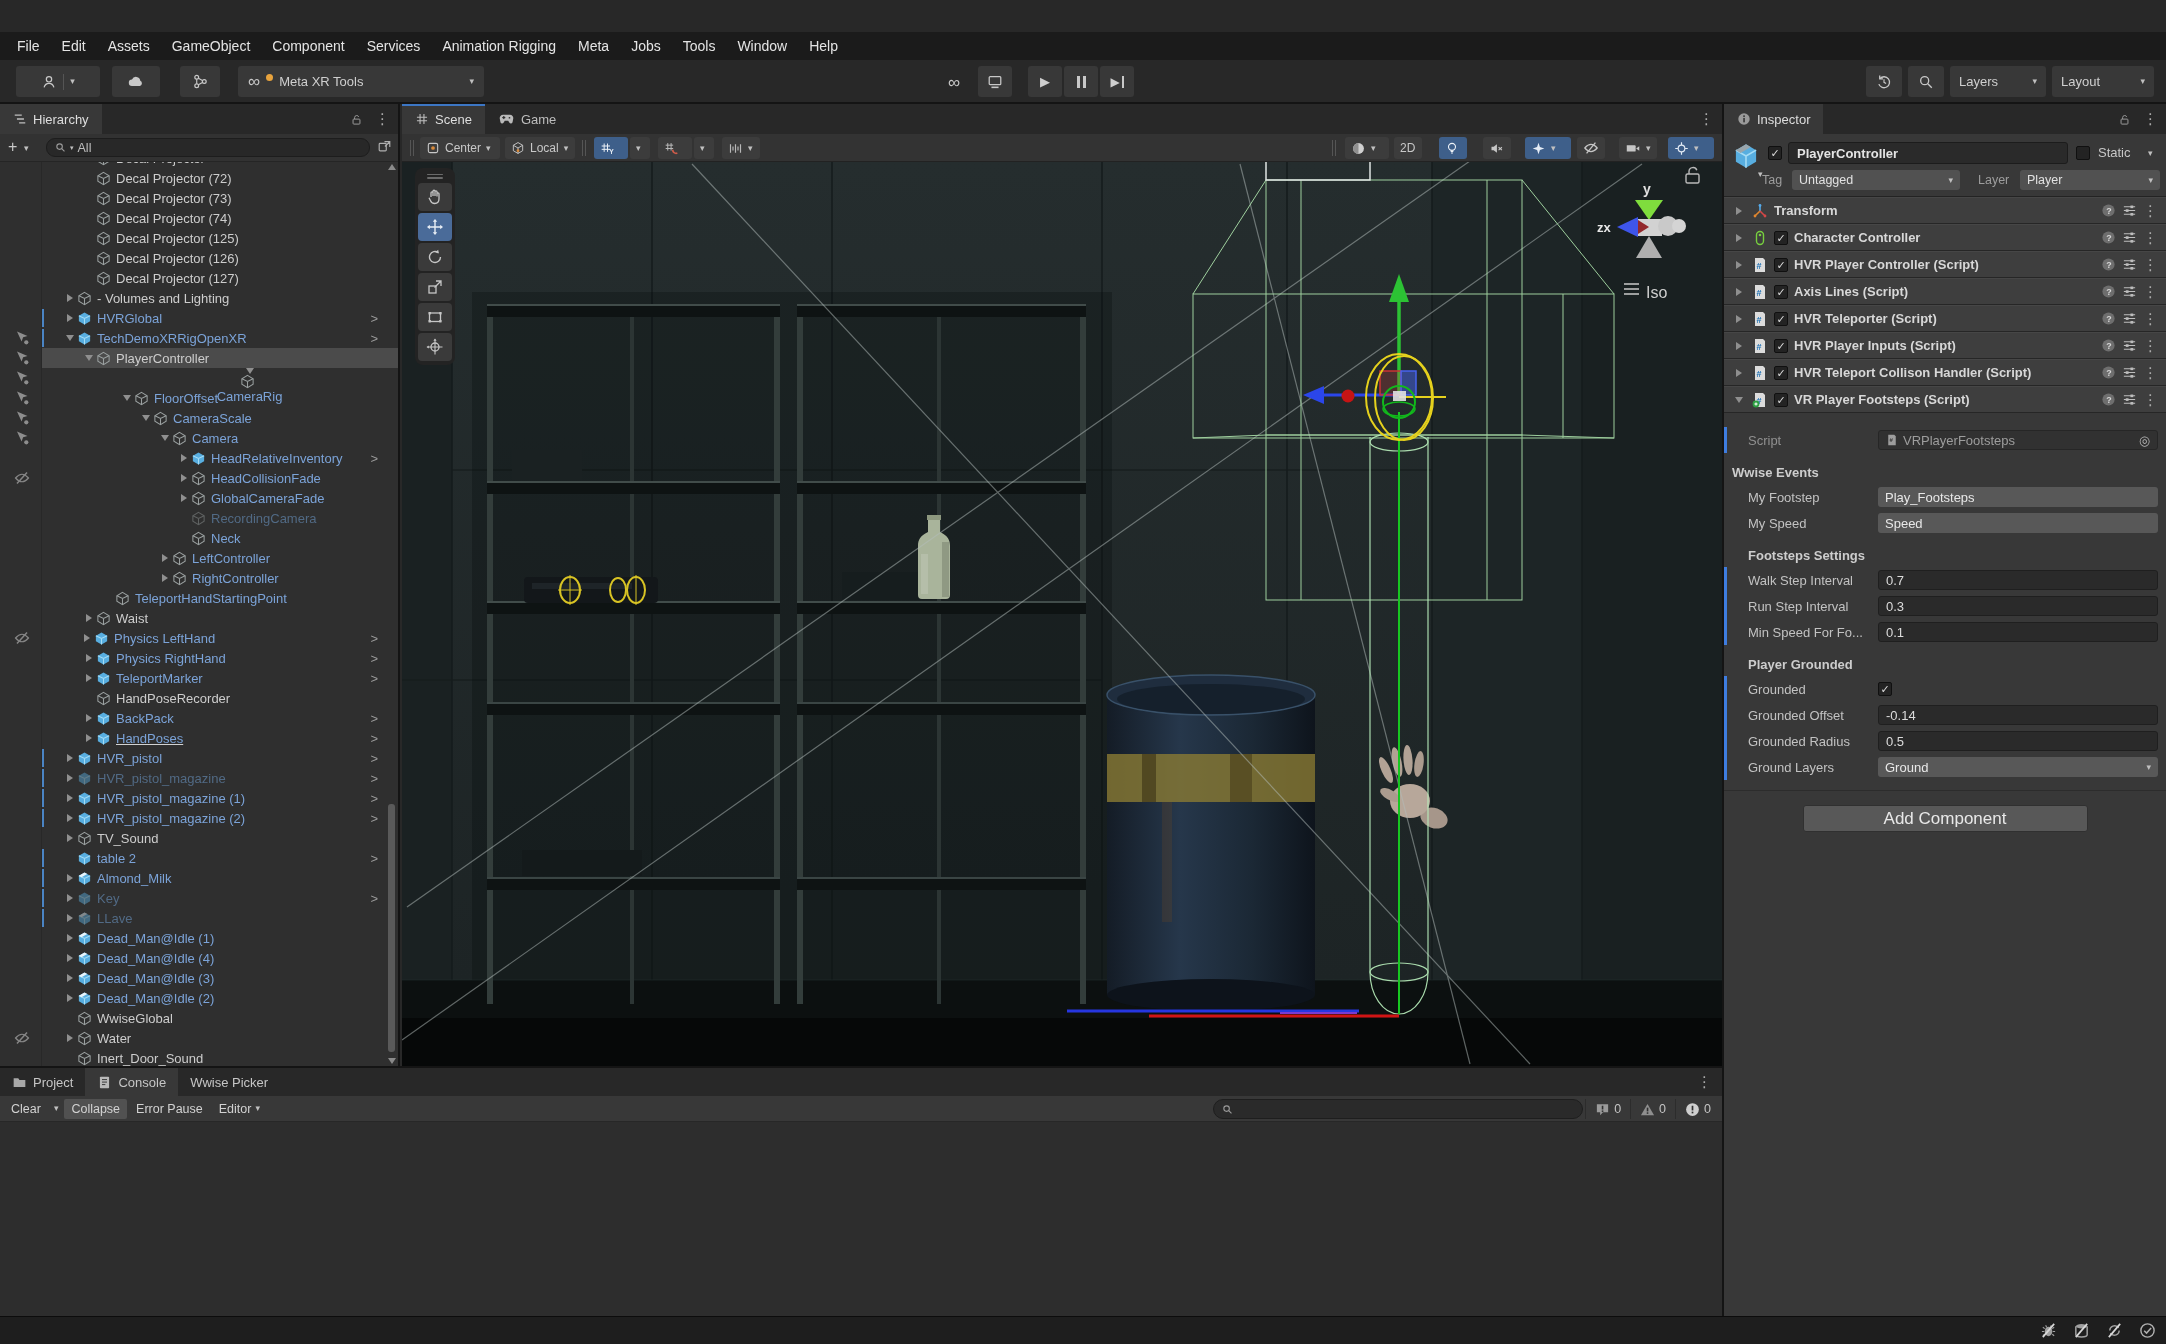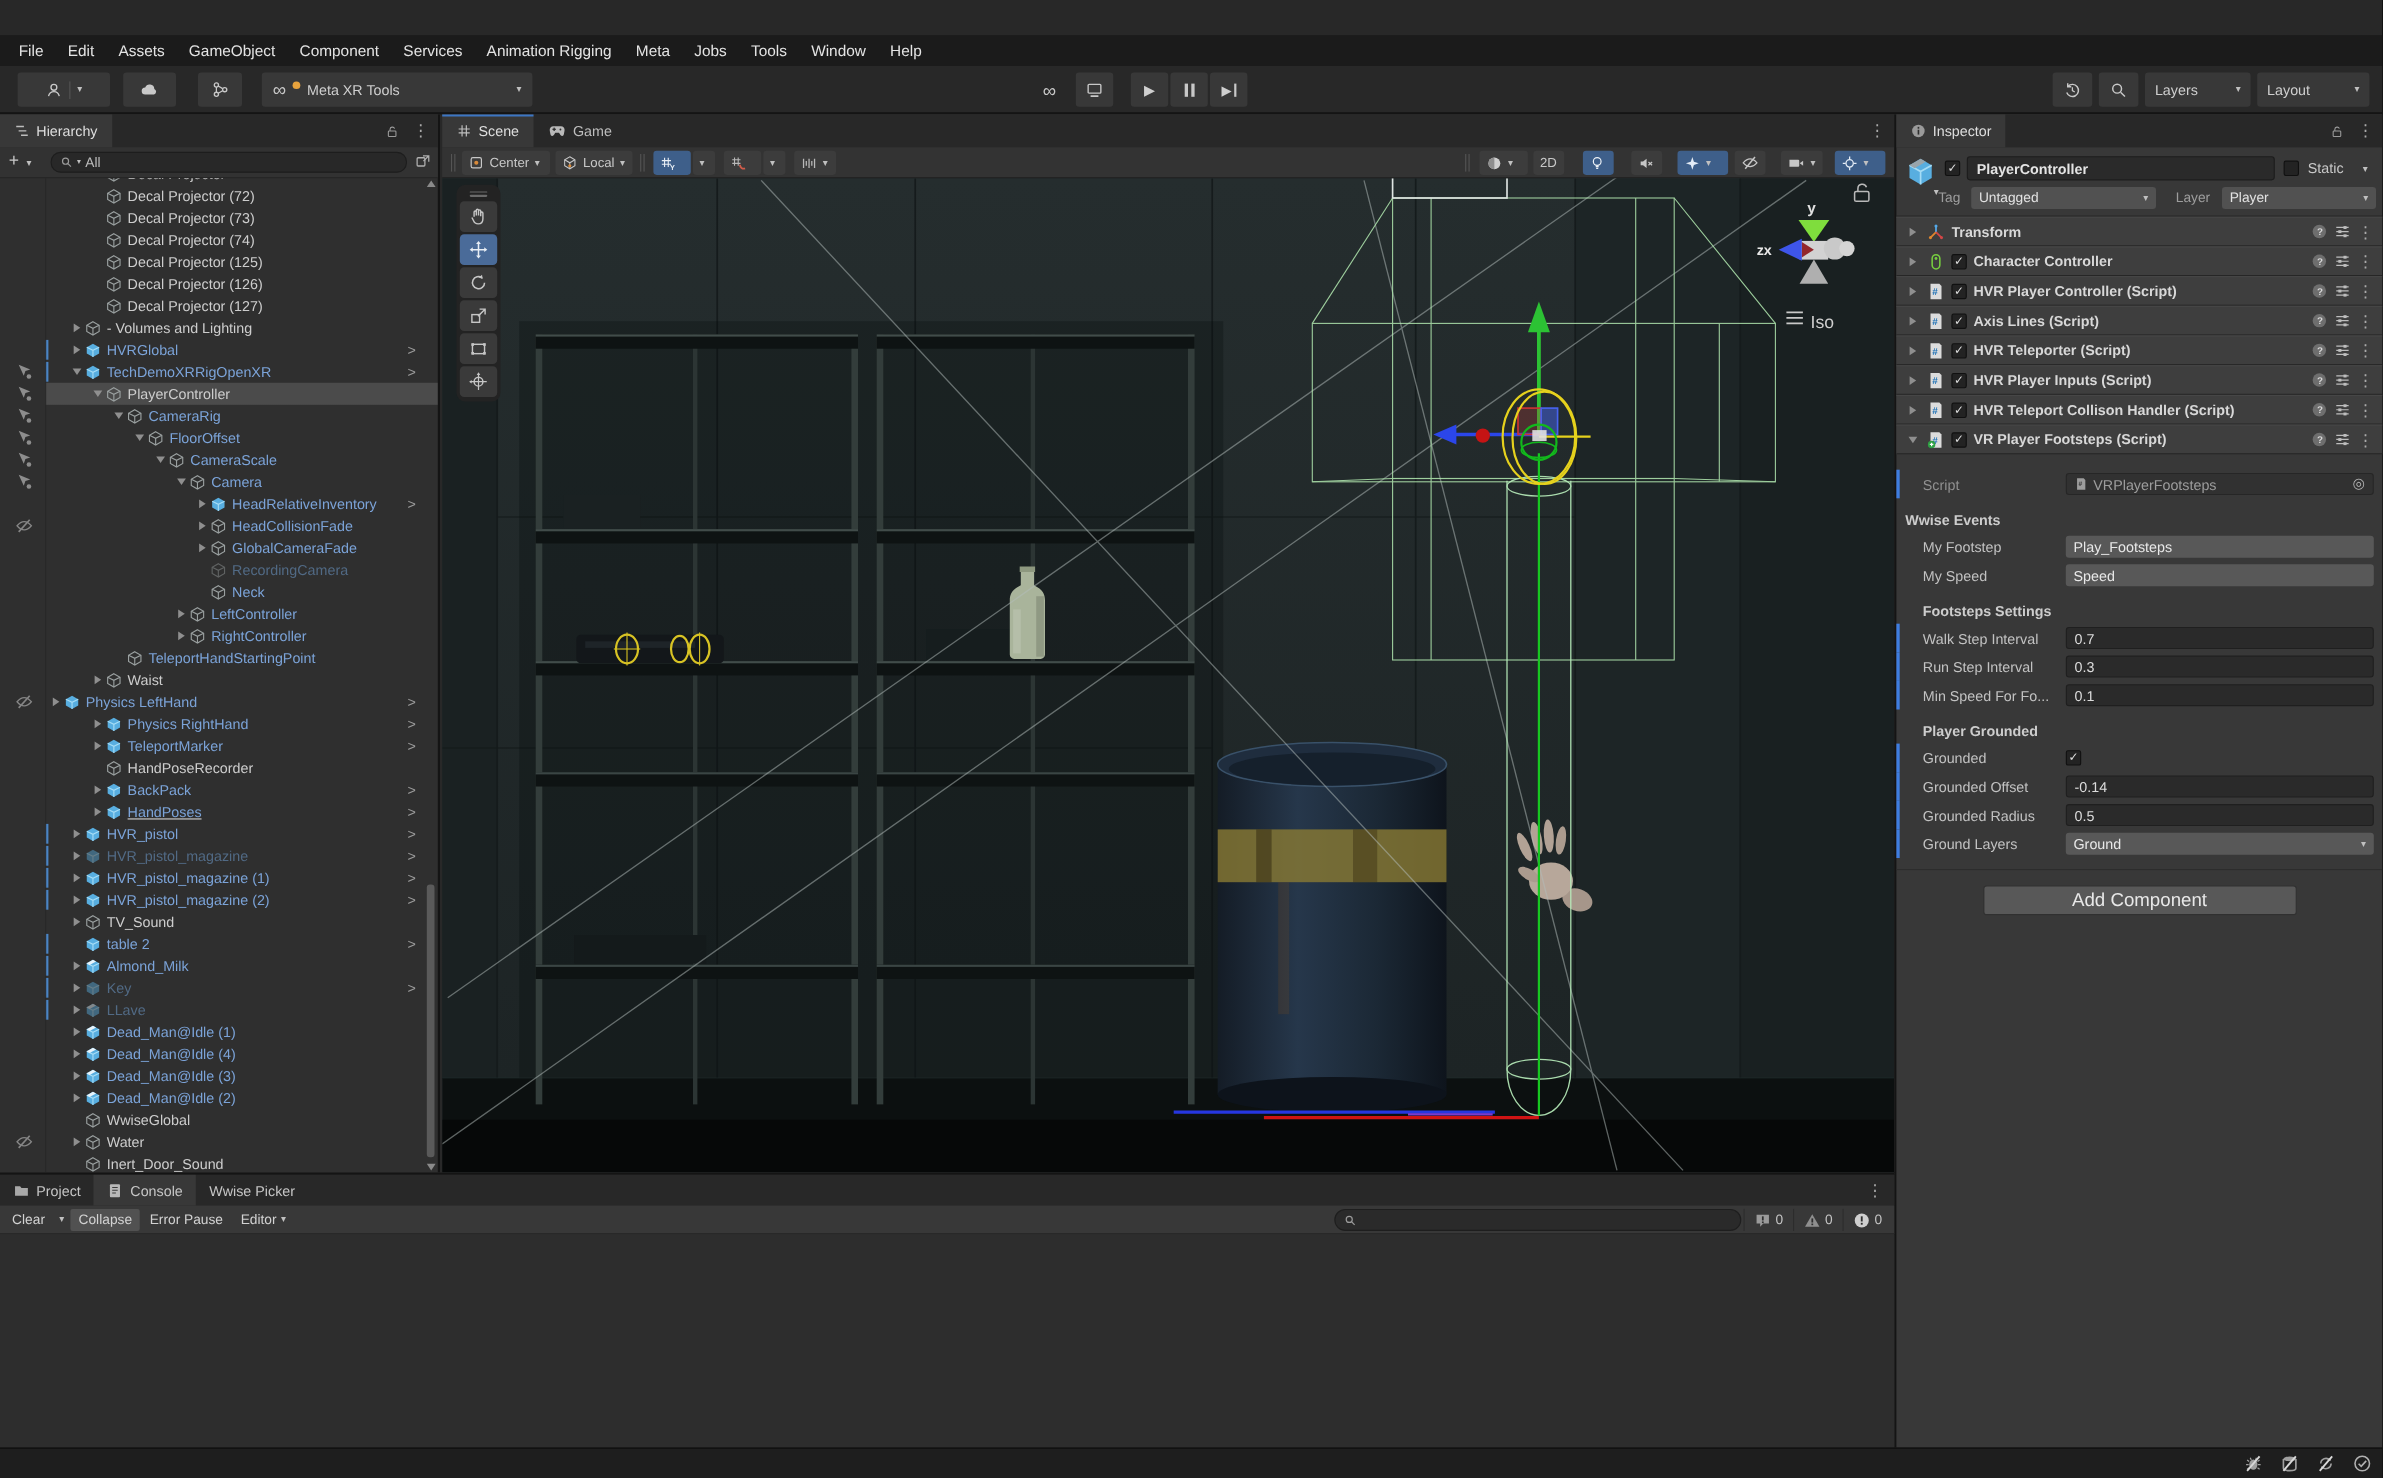--- a/index.html
+++ b/index.html
@@ -365,21 +365,21 @@
             <span class="tri-d"></span>
           </span>
           <span class="ticon">
             <svg viewBox="0 0 16 16">
               <path d="M8 1.5 14 5v6L8 14.5 2 11V5Z" fill="none" stroke="#9aa0a0" stroke-width="1.1"></path>
               <path d="M2 5l6 3 6-3M8 8v6.5" fill="none" stroke="#9aa0a0" stroke-width="1.1"></path>
             </svg>
           </span>
           <span class="t-norm">PlayerController</span>
         </div>
-        <div class="trow" style="padding-left: 101px;">
+        <div class="trow" style="padding-left: 101px; flex-direction: column;">
           <span class="gut">
             <svg viewBox="0 0 16 16">
               <path d="M3 1.5l4.6 10 1.5-4.2 4.4-1.3Z" fill="#989898"></path>
               <circle cx="12.3" cy="12.3" r="2.1" fill="#989898"></circle>
             </svg>
           </span>
           <span class="arr-slot">
             <span class="tri-d"></span>
           </span>
           <span class="ticon">
@@ -546,21 +546,21 @@
             <span class="tri-r"></span>
           </span>
           <span class="ticon">
             <svg viewBox="0 0 16 16">
               <path d="M8 1.5 14 5v6L8 14.5 2 11V5Z" fill="none" stroke="#9aa0a0" stroke-width="1.1"></path>
               <path d="M2 5l6 3 6-3M8 8v6.5" fill="none" stroke="#9aa0a0" stroke-width="1.1"></path>
             </svg>
           </span>
           <span class="t-norm">Waist</span>
         </div>
-        <div class="trow" style="padding-left: 44px;">
+        <div class="trow" style="padding-left: 80px;">
           <span class="gut">
             <svg viewBox="0 0 16 16">
               <path d="M1.5 8q6.5-7.5 13 0-6.5 7.5-13 0Z" fill="none" stroke="#8f8f8f" stroke-width="1.2"></path>
               <line x1="3" y1="13.5" x2="13" y2="2.5" stroke="#8f8f8f" stroke-width="1.5"></line>
             </svg>
           </span>
           <span class="arr-slot">
             <span class="tri-r"></span>
           </span>
           <span class="ticon">

